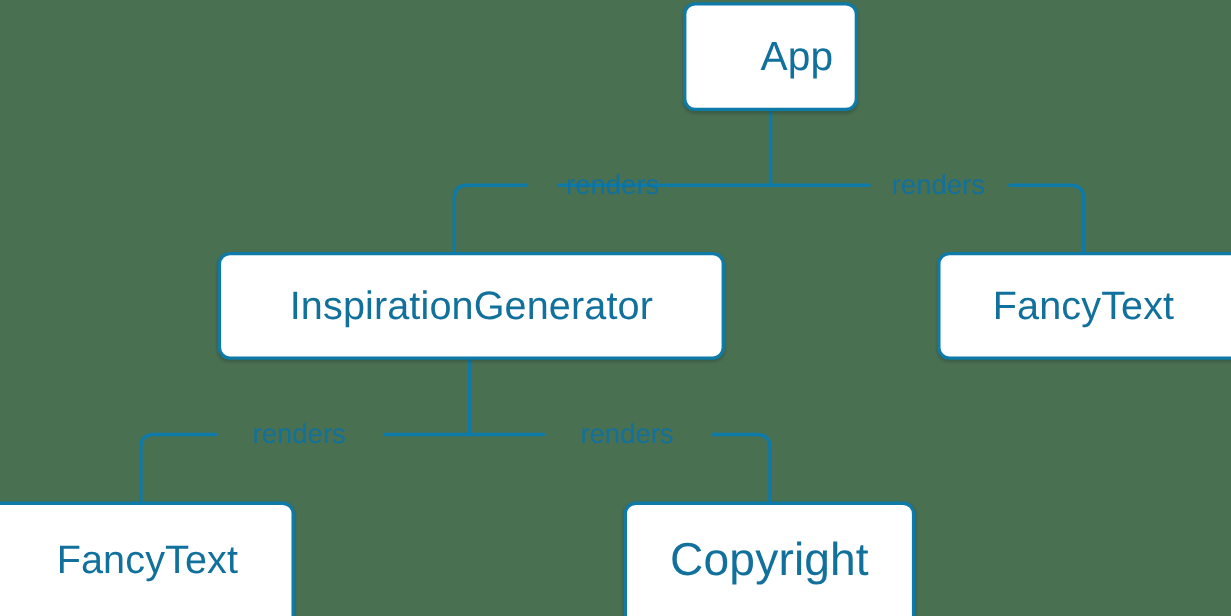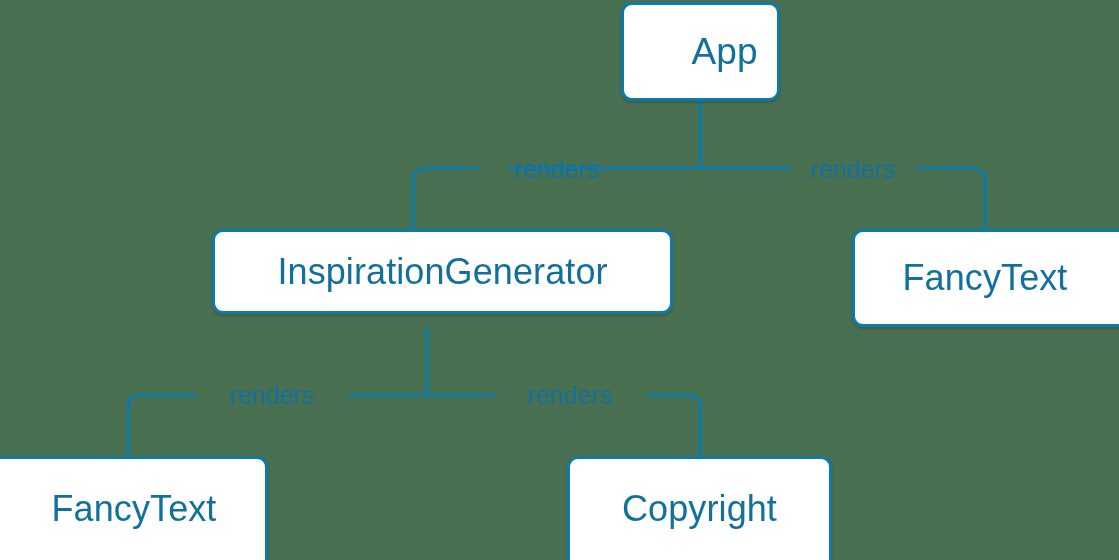--- a/index.html
+++ b/index.html
@@ -44,41 +44,41 @@
   }
 
   
   #node-app {
     left: 621px; top: 2px; width: 159px; height: 99px; padding-left: 48px;
   }
   #node-app .node-label { font-size: 37px; }
 
   
   #node-inspiration {
-    left: 212px; top: 229px; width: 461px; height: 85px; text-align: right;
+    left: 198px; top: 229px; width: 461px; height: 98px; text-align: right;
   }
   #node-inspiration .node-label { font-size: 36px; }
 
   
   #node-fancytext-right {
     left: 852px; top: 229px; width: 290px; height: 98px;
   }
   #node-fancytext-right .node-label { font-size: 36px; margin-right: 24px; }
 
   
   #node-fancytext-left {
     left: -26px; top: 456px; width: 294px; height: 118px;
   }
   #node-fancytext-left .node-label { font-size: 36px; margin-left: 26px; margin-bottom: 12px; }
 
   
   #node-copyright {
     left: 567px; top: 456px; width: 265px; height: 118px;
   }
-  #node-copyright .node-label { font-size: 36px; margin-bottom: 12px; }
+  #node-copyright .node-label { font-size: 42px; margin-bottom: 12px; }
 
   .edge-label {
     position: absolute;
     color: #11719c;
     font-size: 25px;
     font-family: "Liberation Sans", sans-serif;
     white-space: nowrap;
     transform: translate(-50%, -50%);
   }
   #edge-label-app-inspiration { left: 557px; top: 169px; }

